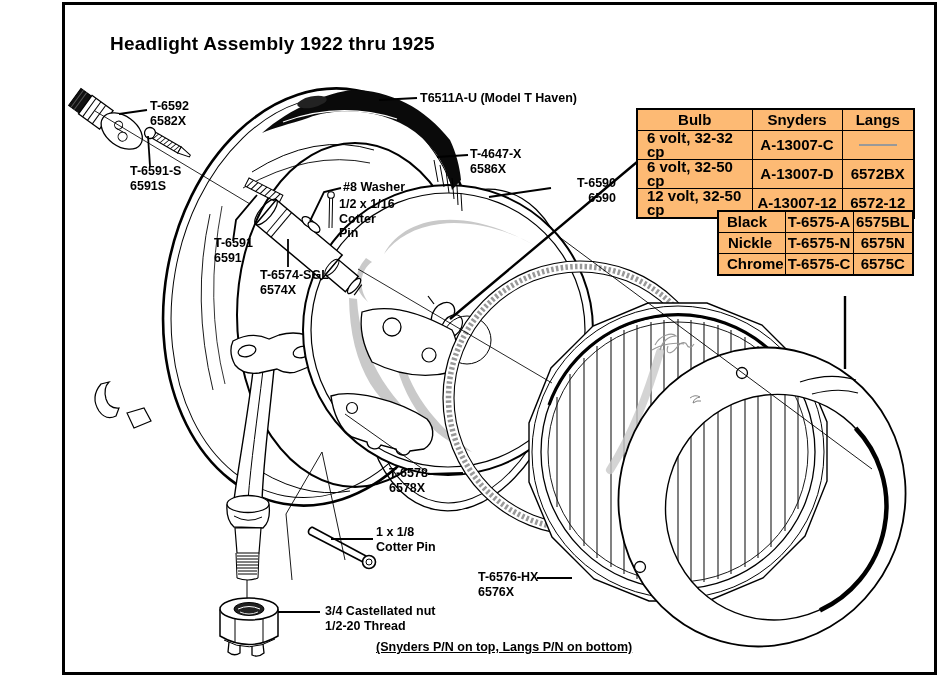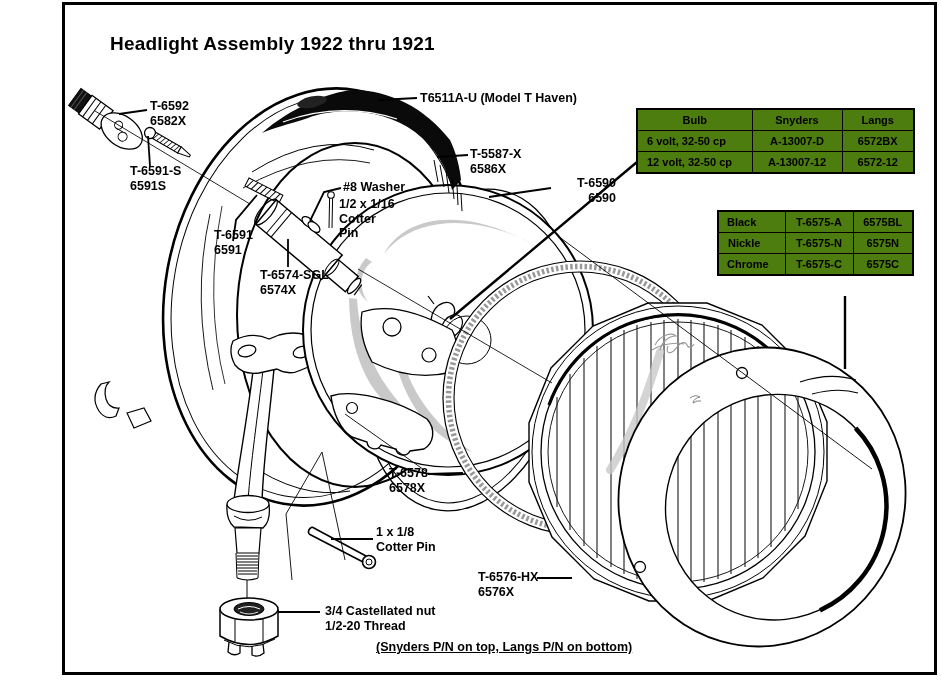--- a/index.html
+++ b/index.html
@@ -6,33 +6,33 @@
   #page{position:relative;width:941px;height:680px;background:#fff;overflow:hidden;
         font-family:"Liberation Sans", sans-serif;color:#000;}
   #frame{position:absolute;left:62px;top:2px;width:869px;height:667px;border:3px solid #000;background:#fff;}
   #title{position:absolute;left:110px;top:33px;font-size:19px;font-weight:bold;letter-spacing:.2px;}
   svg{position:absolute;left:0;top:0;}
   svg .s{stroke:#000;fill:none;}
   svg .wf{fill:#fff;stroke:#000;}
   svg .bf{fill:#0a0a0a;stroke:none;}
   svg .gf{fill:#c9c9c9;stroke:none;}
   .lbl{position:absolute;font-size:12.5px;font-weight:bold;line-height:14.5px;white-space:pre-line;}
-  .ptable{position:absolute;border-collapse:collapse;background:#4d7c0f;border:2.5px solid #000;
-          font-size:11px;font-weight:bold;table-layout:fixed;}
+  .ptable{position:absolute;border-collapse:collapse;background:#fdba74;border:2.5px solid #000;
+          font-size:15px;font-weight:bold;table-layout:fixed;}
   .ptable th,.ptable td{border:1.4px solid #000;padding:0 0;height:20px;text-align:center;line-height:14px;}
   .ptable td.l{text-align:left;padding-left:9px;}
   .dash{width:38px;height:2px;background:#999;margin:0 auto;}
   #footnote{position:absolute;left:376px;top:640px;font-size:12.5px;font-weight:bold;text-decoration:underline;}
 </style>
 </head>
 <body>
 
 <div id="page">
   <div id="frame"></div>
-  <div id="title">Headlight Assembly 1922 thru 1921</div>
+  <div id="title">Headlight Assembly 1922 thru 1925</div>
 
   <svg width="941" height="680" viewBox="0 0 941 680">
 
     <g>
       <ellipse class="s" cx="320" cy="297" rx="155" ry="210" transform="rotate(10 320 297)" stroke-width="2.6"></ellipse>
       <ellipse class="s" cx="320" cy="297" rx="147" ry="202" transform="rotate(10 320 297)" stroke-width="1"></ellipse>
       <path class="s" d="M 252,172 Q 315,132 374,150" stroke-width="1"></path>
       <path class="s" d="M 243,188 Q 310,150 370,163" stroke-width="0.9"></path>
       <path class="s" d="M 210,214 Q 191,300 213,390" stroke-width="0.9"></path>
       <path class="s" d="M 222,206 Q 204,300 225,384" stroke-width="0.8"></path>
@@ -262,29 +262,29 @@
       <line class="s" x1="637" y1="162" x2="450" y2="319" stroke-width="2.4"></line>
       <line class="s" x1="845" y1="296" x2="845" y2="369" stroke-width="2.4"></line>
     </g>
   </svg>
 
   <div class="lbl" style="left:150px;top:99px">T-6592
 6582X</div>
   <div class="lbl" style="left:130px;top:164px">T-6591-S
 6591S</div>
   <div class="lbl" style="left:420px;top:91px">T6511A-U (Model T Haven)</div>
-  <div class="lbl" style="left:470px;top:147px">T-5587-X
+  <div class="lbl" style="left:470px;top:147px">T-4647-X
 6586X</div>
   <div class="lbl" style="left:572px;top:176px;width:44px;text-align:right">T-6590
 6590</div>
   <div class="lbl" style="left:343px;top:180px">#8 Washer</div>
   <div class="lbl" style="left:339px;top:197px">1/2 x 1/16
 Cotter
 Pin</div>
-  <div class="lbl" style="left:214px;top:228px">T-6591
+  <div class="lbl" style="left:214px;top:236px">T-6591
 6591</div>
   <div class="lbl" style="left:260px;top:268px">T-6574-SGL
 6574X</div>
   <div class="lbl" style="left:389px;top:466px">T-6578
 6578X</div>
   <div class="lbl" style="left:376px;top:525px">1 x 1/8
 Cotter Pin</div>
   <div class="lbl" style="left:478px;top:570px">T-6576-HX
 6576X</div>
   <div class="lbl" style="left:325px;top:604px">3/4 Castellated nut
@@ -297,20 +297,27 @@
         <col style="width:90px">
         <col style="width:72px">
       </colgroup>
     <tbody>
         <tr>
       <th>Bulb</th>
       <th>Snyders</th>
       <th>Langs</th>
     </tr>
     <tr>
+      <td class="l">6 volt, 32-32 cp</td>
+      <td>A-13007-C</td>
+      <td>
+            <div class="dash"></div>
+          </td>
+    </tr>
+    <tr>
       <td class="l">6 volt, 32-50 cp</td>
       <td>A-13007-D</td>
       <td>6572BX</td>
     </tr>
     <tr>
       <td class="l">12 volt, 32-50 cp</td>
       <td>A-13007-12</td>
       <td>6572-12</td>
     </tr>
   </tbody>

